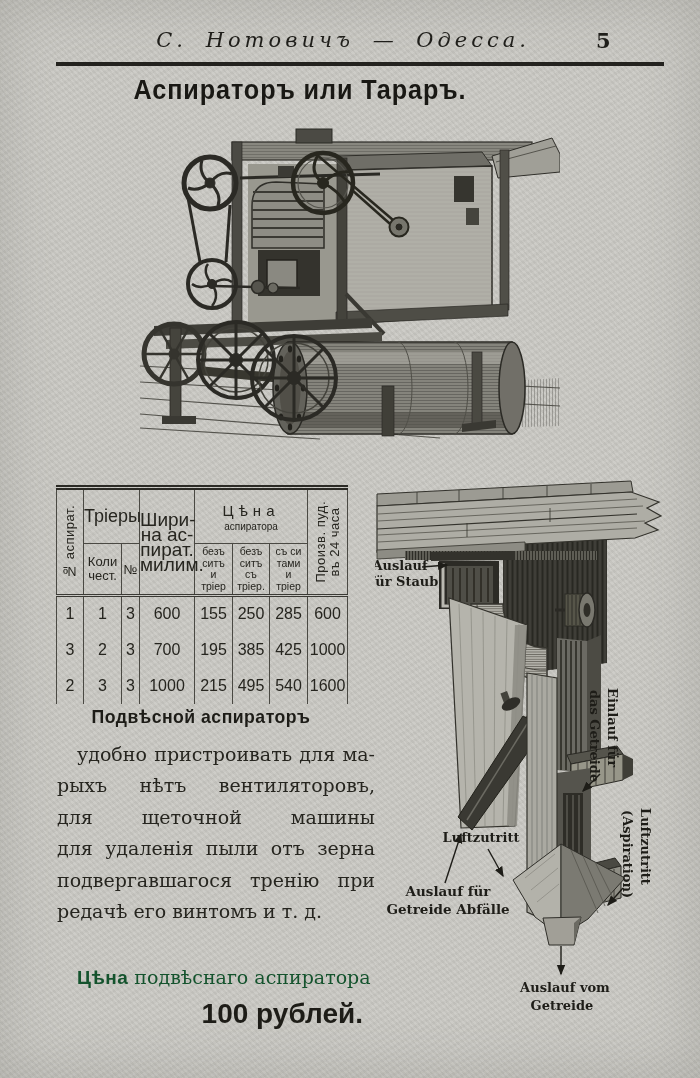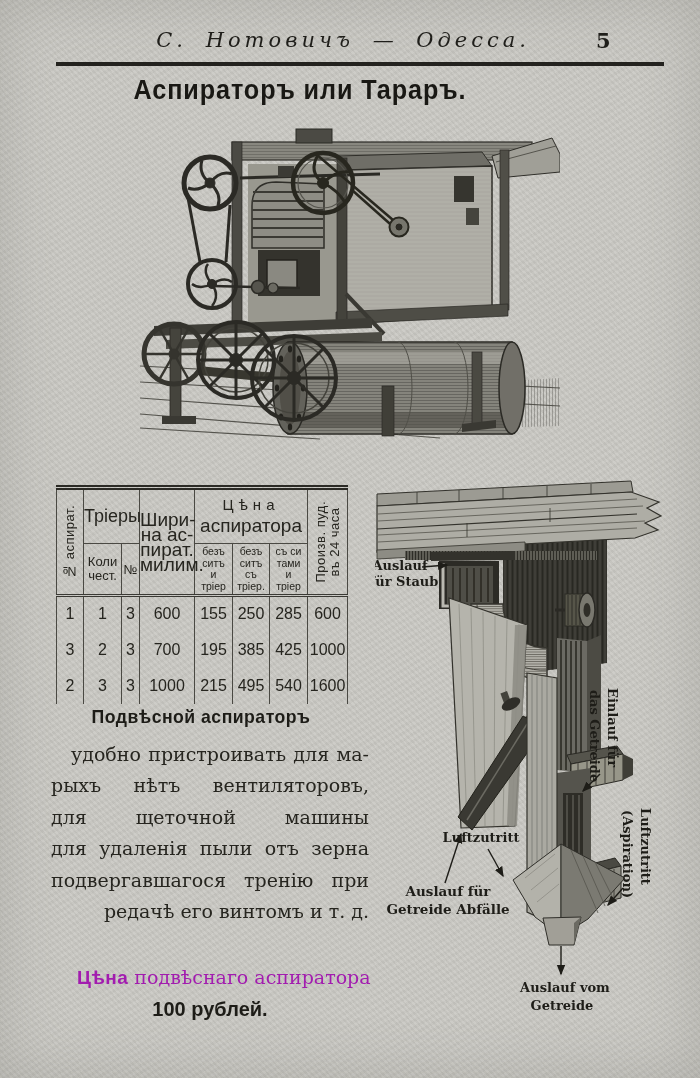--- a/index.html
+++ b/index.html
@@ -43,41 +43,41 @@
   .bsep{border-bottom:3px double #3a3934;}
   .th-group{border-bottom:1px solid #4a4943 !important;}
   .tr-h1{height:56px;} .tr-h2{height:52px;}
   .spec-table tbody tr{height:36px;}
   .vcell{writing-mode:vertical-rl;transform:rotate(180deg);font-size:13px;letter-spacing:.5px;line-height:14px;margin:0 auto;}
   .th-triery{font-size:18px;}
   .th-qty{font-size:13px;line-height:14px;}
   .th-num{font-size:13px;}
   .th-width{font-size:19px;line-height:15px;}
   .price-l1{font-size:15px;letter-spacing:5px;display:block;}
-  .price-l2{font-size:19px;display:block;margin-top:2px;}
+  .price-l2{font-size:10px;display:block;margin-top:2px;}
   .th-small{font-size:10.5px;line-height:11.5px;}
   .spec-table td{font-size:16px;}
   .td-b{font-weight:bold;}
   
   .sub-heading{
     left:51px;top:706px;width:300px;text-align:center;
     font-family:"Liberation Sans", sans-serif;font-weight:bold;font-size:19px;
     transform:scaleX(.93);color:#1d1c17;letter-spacing:.5px;
   }
-  .para{left:51px;top:739px;width:318px;font-size:19px;color:#26251f;}
+  .para{left:57px;top:739px;width:318px;font-size:19px;color:#26251f;}
   .pline{text-align:justify;height:31.4px;line-height:31.4px;overflow:hidden;}
   .pline::after{content:"";display:inline-block;width:100%;height:0;}
   .pline.first{text-indent:20px;}
-  .pline.last{text-align:right;}
+  .pline.last{text-align:left;}
   .pline.last::after{content:none;}
-  .price-line{left:57px;top:966px;width:318px;font-size:19px;padding-left:20px;box-sizing:border-box;color:#a21caf;}
+  .price-line{left:57px;top:966px;width:318px;font-size:19px;padding-left:20px;box-sizing:border-box;color:#14532d;}
   .price-label{font-family:"Liberation Sans", sans-serif;font-weight:bold;font-size:19px;letter-spacing:.5px;}
   .price-amount{
-    left:57px;top:998px;width:306px;text-align:center;
-    font-family:"Liberation Sans", sans-serif;font-weight:bold;font-size:20px;color:#1d1c17;
+    left:57px;top:998px;width:306px;text-align:right;
+    font-family:"Liberation Sans", sans-serif;font-weight:bold;font-size:28px;color:#1d1c17;
   }
   svg text{font-family:"DejaVu Serif", serif;font-weight:bold;fill:#1e1d18;}
 </style>
 </head>
 <body>
 
 <div class="paper-texture"></div>
 
 <div class="abs running-head">С. Нотовичъ — Одесса.</div>
 <div class="abs page-number">5</div>

